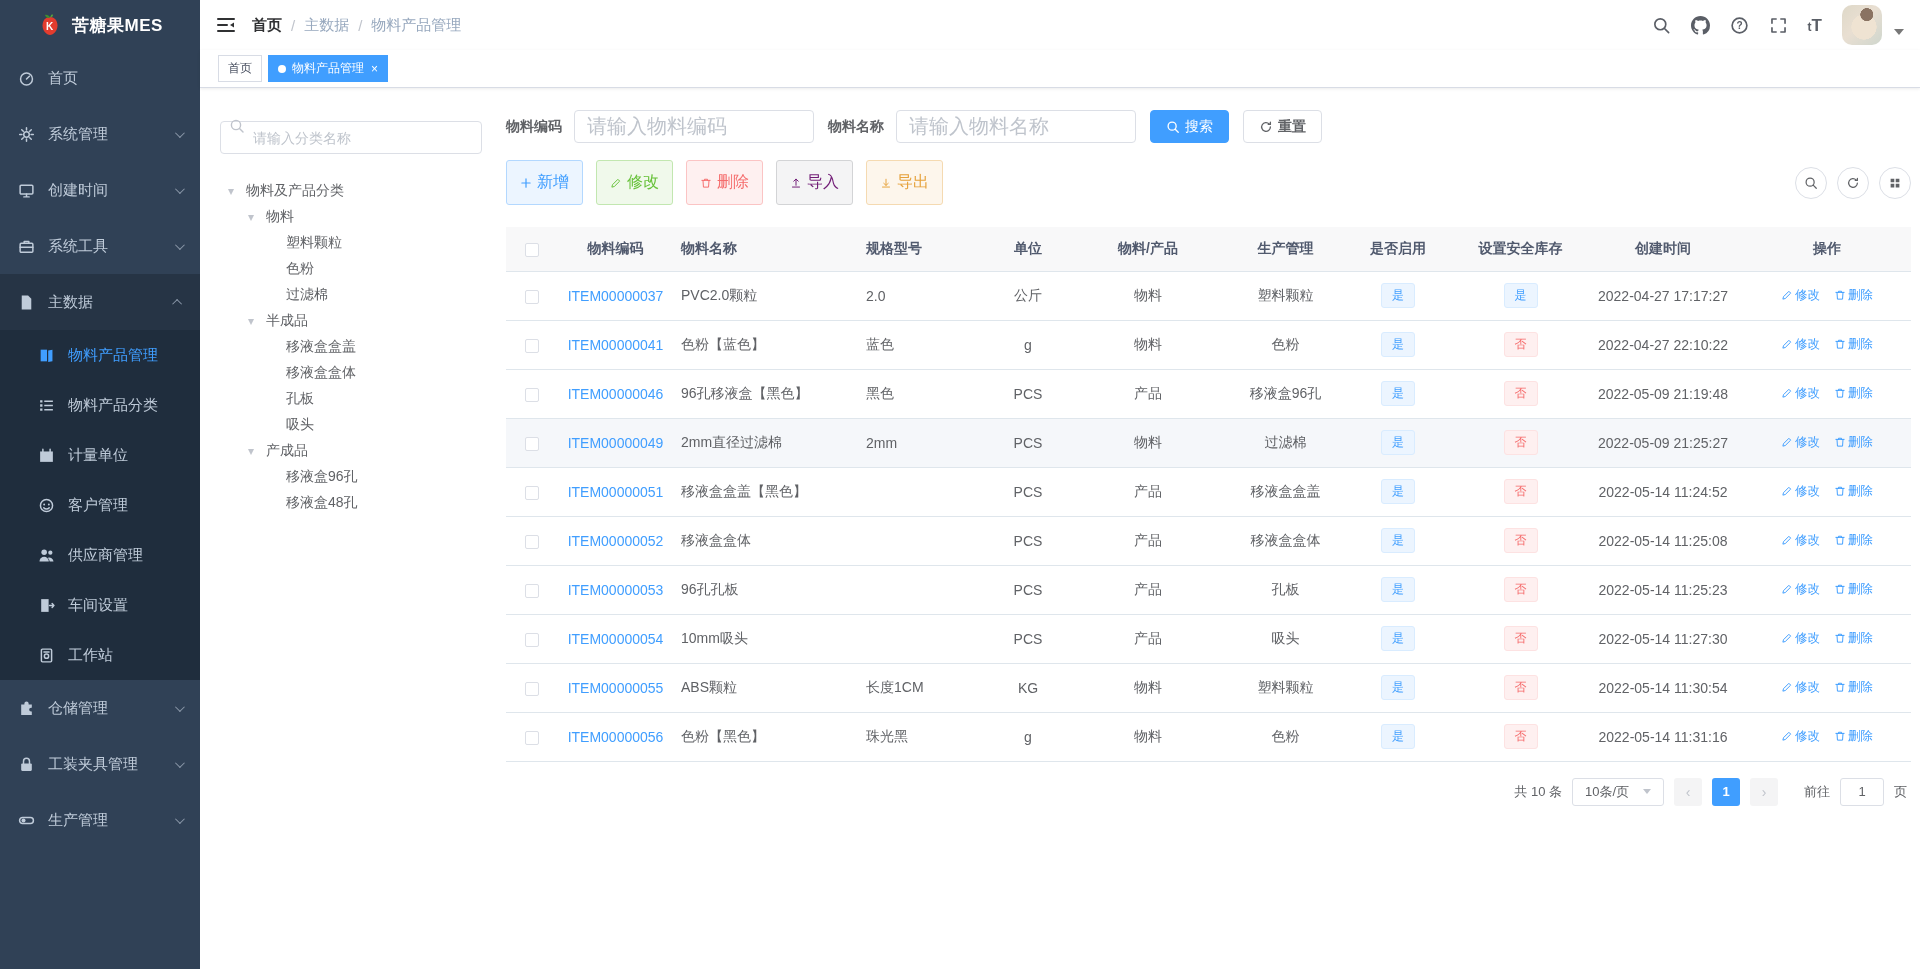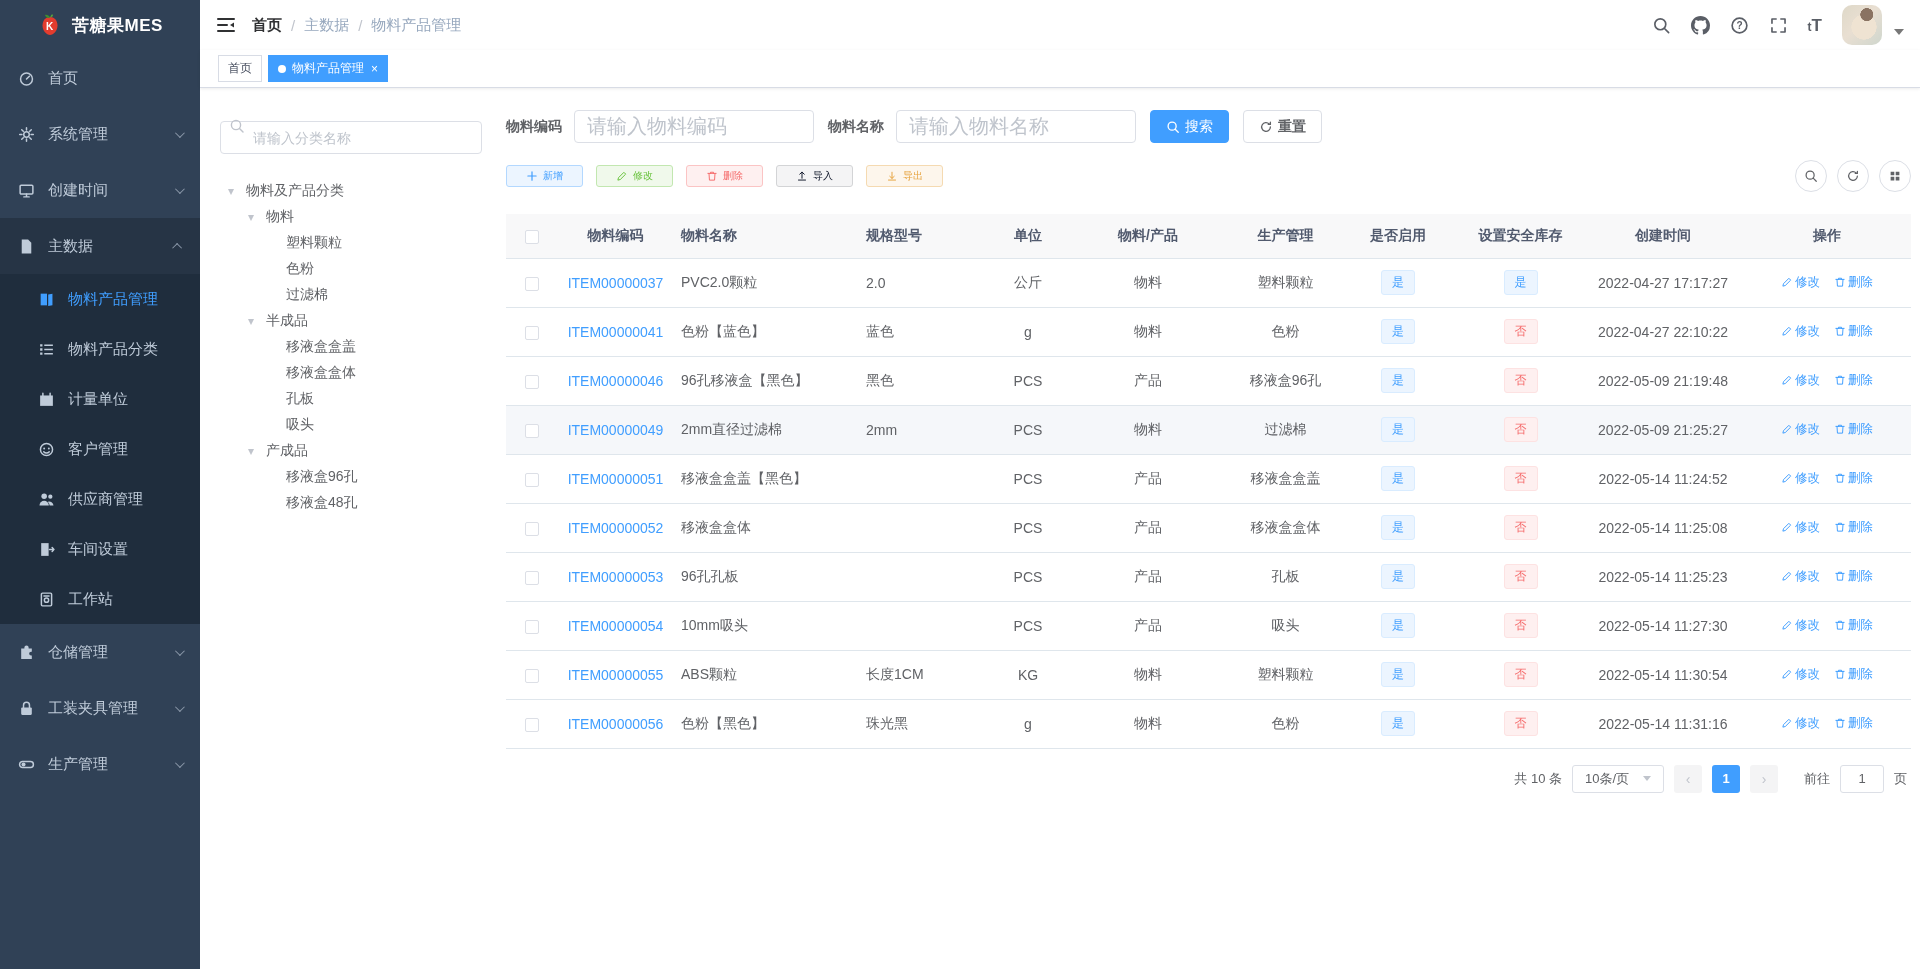--- a/index.html
+++ b/index.html
@@ -70,26 +70,26 @@
   .filter-row { display:flex; align-items:center; }
   .f-label { font-weight:700; color:#606266; font-size:14px; margin-right:12px; }
   .f-input { width:240px; height:33px; border:1px solid #dcdfe6; border-radius:4px; padding:0 12px; font-size:20px; color:#606266; outline:none; margin-right:14px; font-family:inherit; }
   .f-input::placeholder { color:#bfc4cc; }
   .btn { display:inline-flex; align-items:center; justify-content:center; gap:5px; border-radius:4px; cursor:pointer; font-size:14px; border:1px solid #dcdfe6; background:#fff; color:#606266; height:33px; padding:0 15px; white-space:nowrap; font-family:inherit; }
   .btn svg { width:14px; height:14px; }
   .btn-primary { background:#409eff; border-color:#409eff; color:#fff; }
   .btn-reset { margin-left:14px;font-weight:bold; }
 
   .toolbar { display:flex; align-items:center; margin-top:17px; }
-  .btn-mini { height:22px; padding:0 19px; font-size:10px; border-radius:3px; margin-right:13px; }
+  .btn-mini { height:45px; padding:0 13px; font-size:16px; border-radius:3px; margin-right:13px; }
   .btn-mini svg { width:12px; height:12px; }
   .b-add { color:#409eff; background:#ecf5ff; border-color:#b3d8ff; }
   .b-edit { color:#67c23a; background:#f0f9eb; border-color:#c2e7b0; }
   .b-del { color:#f56c6c; background:#fef0f0; border-color:#fbc4c4; }
-  .b-imp { color:#0f172a; background:#f4f4f5; border-color:#d3d4d6;font-family:Liberation Serif, serif; }
+  .b-imp { color:#701a75; background:#f4f4f5; border-color:#d3d4d6;font-family:Liberation Serif, serif; }
   .b-exp { color:#e6a23c; background:#fdf6ec; border-color:#f5dab1; }
   .tool-circles { margin-left:auto; display:flex; gap:10px; }
   .circle-btn { width:32px; height:32px; border-radius:50%; border:1px solid #dcdfe6; background:#fff; display:flex; align-items:center; justify-content:center; color:#606266; cursor:pointer; }
   .circle-btn svg { width:14px; height:14px; }
 
   
   table { border-collapse:collapse; table-layout:fixed; width:1405px; margin-top:22px; }
   th { background:#f8f8f9; color:#515a6e; font-weight:700; font-size:14px; height:44px; border-bottom:1px solid #dfe6ec; text-align:center; padding:0 8px; }
   td { height:49px; font-size:14px; color:#606266; border-bottom:1px solid #dfe6ec; text-align:center; padding:0 8px; overflow:hidden; white-space:nowrap; }
   th.al, td.al { text-align:left; }
@@ -143,20 +143,28 @@
           </svg>
         <span>系统管理</span>
         <i class="arr down"></i>
       </div>
       <div class="m-item">
         <svg class="mi" viewBox="0 0 16 16">
             <rect class="st" x="2" y="3" width="12" height="8.4" rx="1"></rect>
             <path class="st" d="M5.5 14h5M8 11.4V14"></path>
           </svg>
         <span>创建时间</span>
+        <i class="arr down"></i>
+      </div>
+      <div class="m-item">
+        <svg class="mi" viewBox="0 0 16 16">
+            <rect class="st" x="2" y="5" width="12" height="8.4" rx="1"></rect>
+            <path class="st" d="M5.8 5V3.2h4.4V5M2 8.6h12"></path>
+          </svg>
+        <span>系统工具</span>
         <i class="arr down"></i>
       </div>
       <div class="m-item open">
         <svg class="mi" viewBox="0 0 16 16">
             <path class="fl" d="M3.5 1.5h6l3 3v10h-9z"></path>
           </svg>
         <span>主数据</span>
         <i class="arr up"></i>
       </div>
       <div class="submenu">

